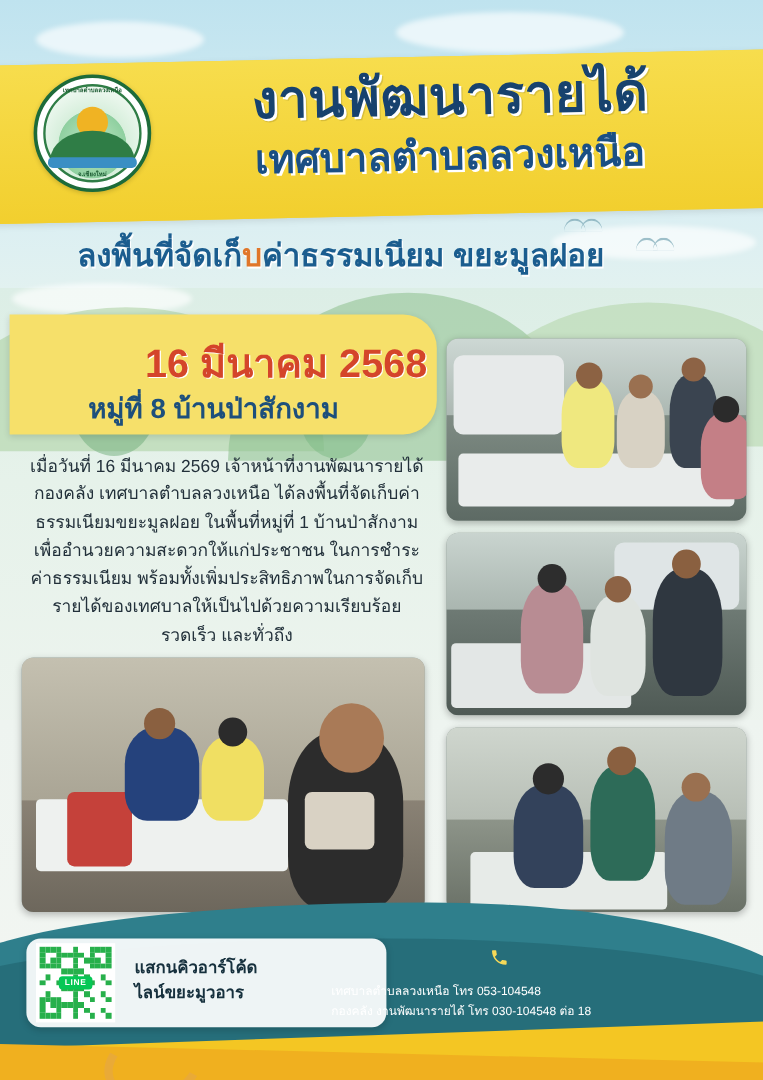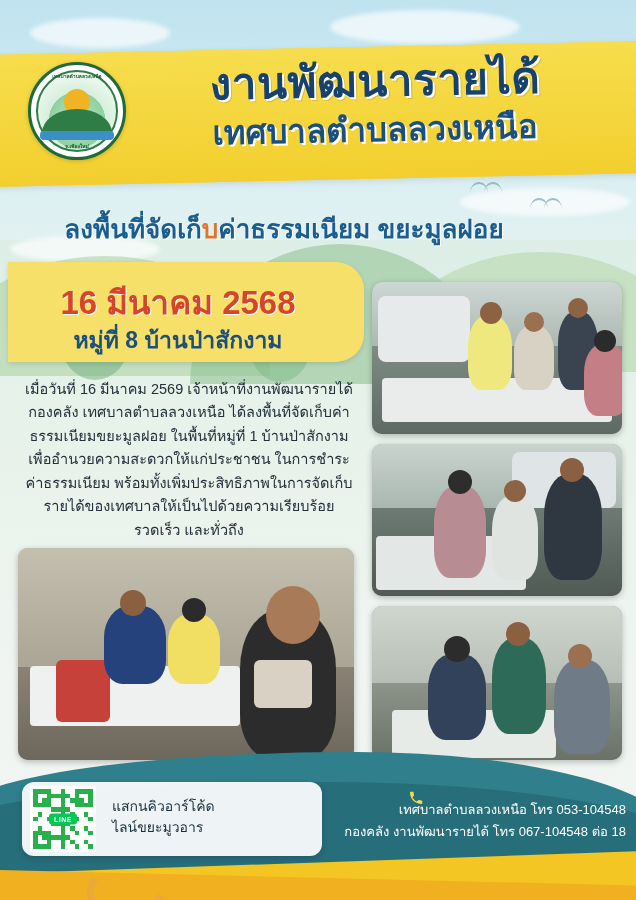--- a/index.html
+++ b/index.html
@@ -150,21 +150,21 @@
     text-align: center;
     font-size: 33px;
     font-weight: bold;
     color: #1a4f84;
     text-shadow: 2px 2px 0 #ffffff;
     transform: rotate(-1.2deg);
     line-height: 1.05;
   }
   .subtitle {
     position: absolute;
-    left: 0; top: 208px;
+    left: 0; top: 192px;
     width: 568px;
     text-align: center;
     font-size: 26px;
     font-weight: bold;
     color: #1b5d8f;
     text-shadow: 1px 1px 0 #ffffff;
   }
   .subtitle .hl { color: #e0762a; }
 
   
@@ -173,21 +173,21 @@
     left: 8px; top: 262px;
     width: 356px; height: 100px;
     background: #f6e06a;
     border-radius: 0 28px 28px 0;
     box-shadow: 0 2px 5px rgba(0,0,0,0.12);
   }
   .date-main {
     position: absolute;
     left: 0; top: 276px;
     width: 356px;
-    text-align: center;
+    text-align: right;
     font-size: 33px;
     font-weight: bold;
     color: #d4452a;
     text-shadow: 1px 1px 0 #fff;
   }
   .date-sub {
     position: absolute;
     left: 0; top: 322px;
     width: 356px;
     text-align: center;
@@ -293,45 +293,45 @@
     border-radius: 3px;
     letter-spacing: 0.5px;
   }
   .qr-label {
     position: absolute;
     left: 112px; top: 796px;
     width: 190px;
     font-size: 14px;
     line-height: 1.5;
     color: #16303d;
-    font-weight: normal;
+    font-weight: bold;
   }
 
   
   .contact-title {
     position: absolute;
     left: 330px; top: 790px;
     width: 290px;
     text-align: center;
     font-size: 17px;
     font-weight: bold;
     color: #f6d958;
   }
   .phone-icon {
     position: absolute;
     left: 408px; top: 790px;
     width: 16px; height: 16px;
     color: #f6d958;
   }
   .contact-lines {
     position: absolute;
-    left: 276px; top: 799px;
+    left: 276px; top: 818px;
     width: 350px;
-    text-align: right;
-    font-size: 13px;
+    text-align: left;
+    font-size: 10px;
     line-height: 1.7;
     color: #ffffff;
   }
   .corner-swirl {
     position: absolute;
     left: 86px; top: 856px;
     width: 70px; height: 48px;
     border: 7px solid #e8a93c;
     border-radius: 50%;
     border-right-color: transparent;
@@ -630,16 +630,16 @@
     <div>ไลน์ขยะมูวอาร</div>
   </div>
 
   <div class="phone-icon">
     <svg viewBox="0 0 24 24" width="16" height="16" fill="#f6d958" aria-hidden="true">
       <path d="M6.6 10.8c1.4 2.8 3.8 5.2 6.6 6.6l2.2-2.2c.3-.3.7-.4 1.1-.2 1.2.4 2.5.6 3.8.6.6 0 1 .4 1 1V20c0 .6-.4 1-1 1C10.8 21 3 13.2 3 3.7c0-.6.4-1 1-1h3.4c.6 0 1 .4 1 1 0 1.3.2 2.6.6 3.8.1.4 0 .8-.2 1.1l-2.2 2.2z"></path>
     </svg>
   </div>
   <div class="contact-lines">
     <div>เทศบาลตำบลลวงเหนือ โทร 053-104548</div>
-    <div>กองคลัง งานพัฒนารายได้ โทร 067-104548 ต่อ 18</div>
+    <div>กองคลัง งานพัฒนารายได้ โทร 030-104548 ต่อ 18</div>
   </div>
 
 </div>
 
 </body></html>

